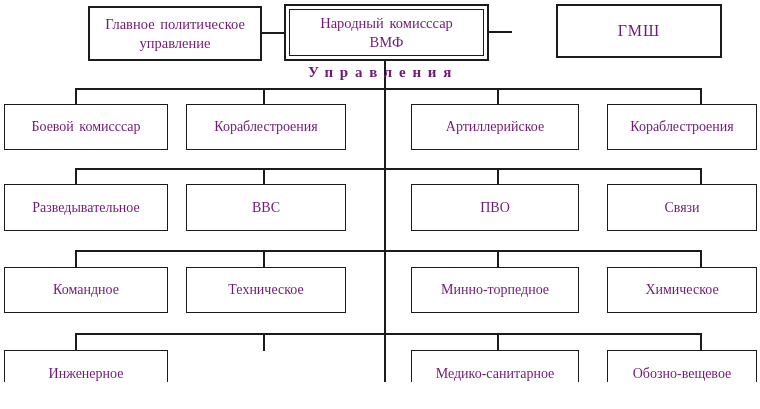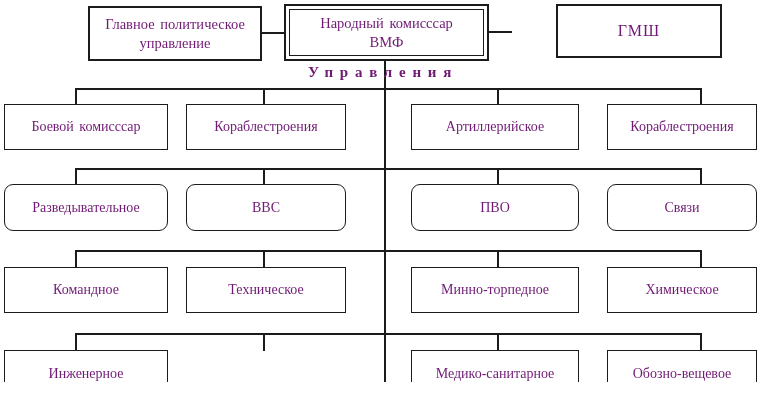--- a/index.html
+++ b/index.html
@@ -57,21 +57,21 @@
     letter-spacing: 0.45em;
     line-height: 20px;
   }
   
   .c1 { left: 4px;   width: 164px; }
   .c2 { left: 186px; width: 160px; }
   .c3 { left: 411px; width: 168px; }
   .c4 { left: 607px; width: 150px; }
   
   .r1 { top: 104px; height: 46px; }
-  .r2 { top: 184px; height: 47px; border-radius: 9px; }
+  .r2 { top: 184px; height: 47px; }
   .r3 { top: 267px; height: 46px; }
   .r4 { top: 350px; height: 47px; }
 </style>
 </head>
 <body>
 
 <div id="stage">
 
   <div class="box top-box b-tl">Главное политическое управление</div>
 

